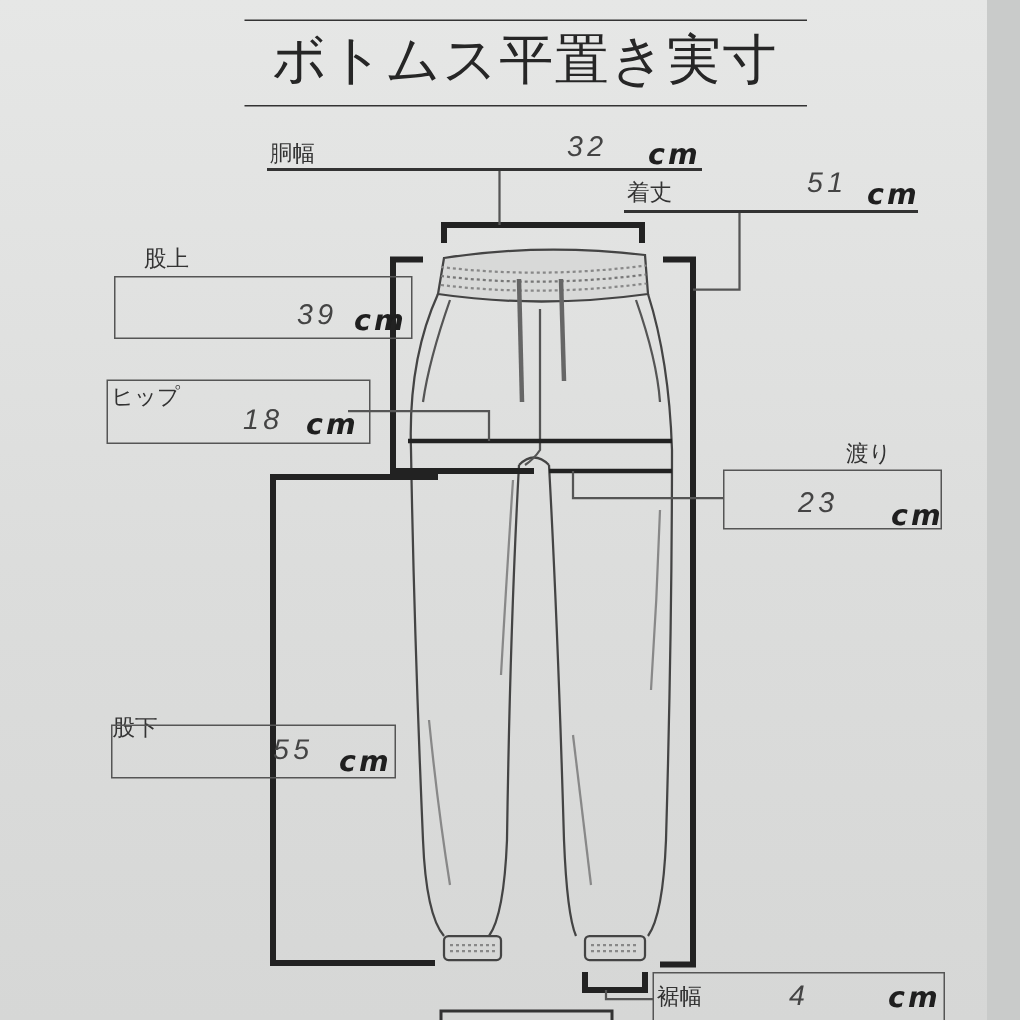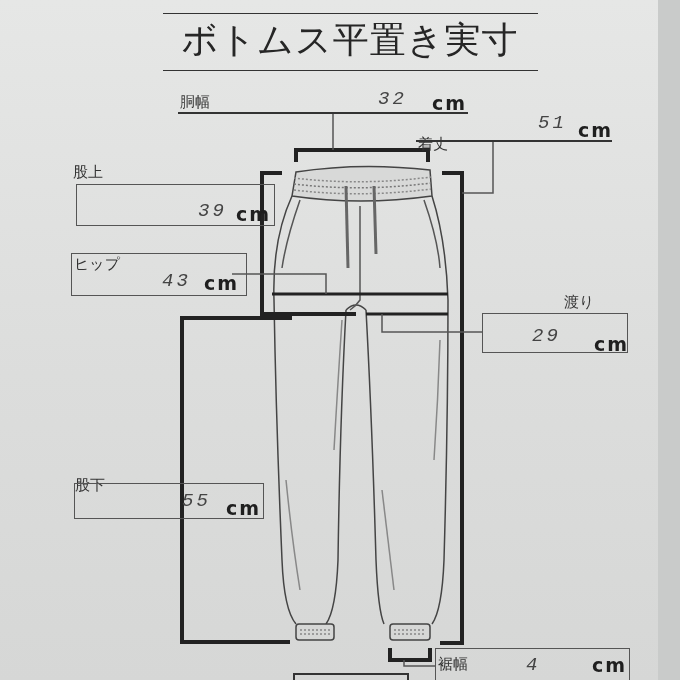--- a/index.html
+++ b/index.html
@@ -4,23 +4,23 @@
 <style>
   html,body{margin:0;padding:0;}
   body{width:680px;height:680px;overflow:hidden;position:relative;
        background:#c9cbca;font-family:"DejaVu Sans",sans-serif;color:#2a2a2a;}
   .paper{position:absolute;left:0;top:0;width:658px;height:680px;
          background:linear-gradient(180deg,#e6e7e6 0%,#dcdddc 55%,#d6d7d6 100%);}
   .title-rule{position:absolute;left:163px;width:375px;border-top:1px solid #333;}
   .title{position:absolute;left:160px;top:16px;width:380px;text-align:center;
          font-size:36px;letter-spacing:1px;color:#262626;}
   .lbl{position:absolute;font-size:15px;color:#333;font-family:Liberation Mono, monospace;}
-  .hand{position:absolute;font-family:Liberation Mono, monospace;font-style:italic;
+  .hand{position:absolute;font-family:Liberation Sans, sans-serif;font-style:italic;
         font-size:19px;color:#444;letter-spacing:3px;}
-  .cm{position:absolute;font-size:19px;font-weight:bold;color:#1f1f1f;letter-spacing:2px;}
+  .cm{position:absolute;font-size:19px;font-weight:bold;color:#1f1f1f;letter-spacing:2px;font-style:italic;}
   .box{position:absolute;border:1.5px solid #555;}
   .uline{position:absolute;border-top:2px solid #333;}
   svg{position:absolute;left:0;top:0;}
 </style>
 </head>
 <body>
 
 <div class="paper">
 
   <div class="title-rule" style="top:13px"></div>
@@ -82,38 +82,38 @@
 
     <path d="M390 648 L390 660 L430 660 L430 648" fill="none" stroke="#222" stroke-width="4"></path>
     <path d="M404 660 L404 666 L436 666" fill="none" stroke="#555" stroke-width="1.5"></path>
   </svg>
 
   <div class="lbl" style="left:180px;top:93px">胴幅</div>
   <div class="hand" style="left:378px;top:88px">32</div>
   <div class="cm" style="left:432px;top:92px">cm</div>
   <div class="uline" style="left:178px;top:112px;width:290px"></div>
 
-  <div class="lbl" style="left:418px;top:135px">着丈</div>
+  <div class="lbl" style="left:418px;top:119px">着丈</div>
   <div class="hand" style="left:538px;top:112px">51</div>
   <div class="cm" style="left:578px;top:119px">cm</div>
   <div class="uline" style="left:416px;top:140px;width:196px"></div>
 
-  <div class="lbl" style="left:73px;top:163px">股上</div>
+  <div class="lbl" style="left:96px;top:163px">股上</div>
   <div class="box" style="left:76px;top:184px;width:197px;height:40px"></div>
   <div class="hand" style="left:198px;top:200px">39</div>
   <div class="cm" style="left:236px;top:203px">cm</div>
 
   <div class="box" style="left:71px;top:253px;width:174px;height:41px"></div>
   <div class="lbl" style="left:74px;top:255px">ヒップ</div>
-  <div class="hand" style="left:162px;top:270px">43</div>
+  <div class="hand" style="left:162px;top:270px">18</div>
   <div class="cm" style="left:204px;top:272px">cm</div>
 
   <div class="lbl" style="left:564px;top:293px">渡り</div>
   <div class="box" style="left:482px;top:313px;width:144px;height:38px"></div>
-  <div class="hand" style="left:532px;top:325px">29</div>
+  <div class="hand" style="left:532px;top:325px">23</div>
   <div class="cm" style="left:594px;top:333px">cm</div>
 
   <div class="lbl" style="left:75px;top:476px">股下</div>
   <div class="box" style="left:74px;top:483px;width:188px;height:34px"></div>
   <div class="hand" style="left:182px;top:490px">55</div>
   <div class="cm" style="left:226px;top:497px">cm</div>
 
   <div class="box" style="left:435px;top:648px;width:193px;height:40px"></div>
   <div class="lbl" style="left:438px;top:655px">裾幅</div>
   <div class="hand" style="left:526px;top:654px">4</div>

